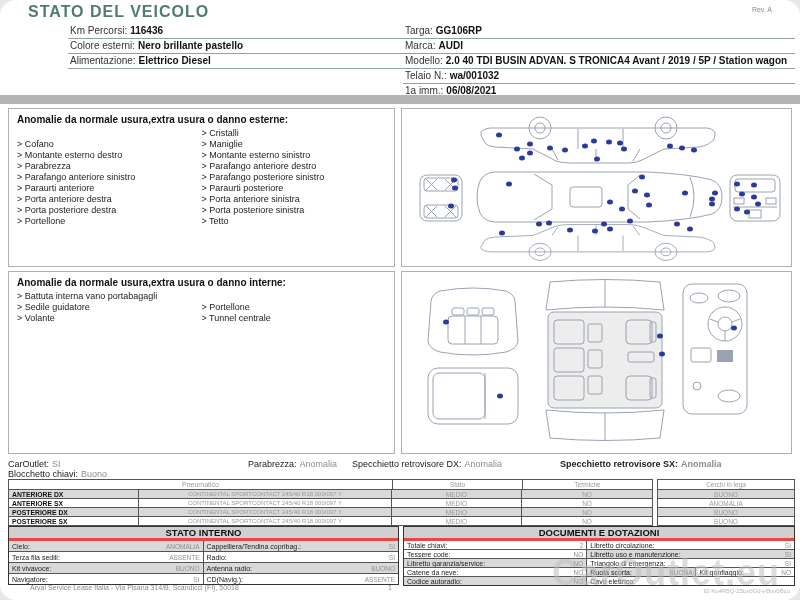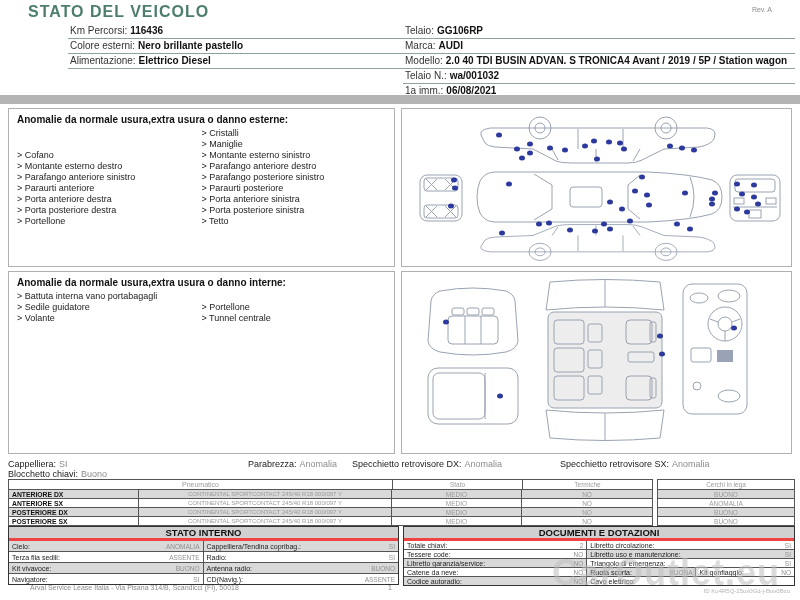--- a/index.html
+++ b/index.html
@@ -1,17 +1,17 @@
 <!DOCTYPE html>
 <html><head>
 <meta charset="utf-8">
 <style>
   html,body{margin:0;padding:0;background:#e8e8e8;}
   .page{position:relative;width:800px;height:600px;background:#ffffff;overflow:hidden;
-        font-family:"Liberation Sans",sans-serif;color:#222;}
+        font-family:"Liberation Sans",sans-serif;color:#222;border-radius:16px;}
   
   .doc-title{position:absolute;left:28px;top:3px;font-size:16px;font-weight:bold;
              letter-spacing:1px;color:#4e7d6e;}
   .rev{position:absolute;right:28px;top:6px;font-size:7px;color:#8a8a8a;}
   .fields{position:absolute;font-size:10px;}
   .fields.left{left:28px;top:24px;width:364px;margin-left:40px;}
   .fields.right{left:403px;top:24px;width:392px;}
   .field-row{border-bottom:1px solid #8fa39b;padding:1px 2px 2px 2px;line-height:11px;}
   .field-row .lbl{color:#333;}
   .field-row .val{font-weight:bold;color:#111;margin-left:3px;}
@@ -98,21 +98,21 @@
     <div class="field-row">
       <span class="lbl">Colore esterni:</span><span class="val">Nero brillante pastello</span>
     </div>
     <div class="field-row">
       <span class="lbl">Alimentazione:</span><span class="val">Elettrico Diesel</span>
     </div>
   </div>
 
   <div class="fields right">
     <div class="field-row">
-      <span class="lbl">Telaio:</span><span class="val">GG106RP</span>
+      <span class="lbl">Targa:</span><span class="val">GG106RP</span>
     </div>
     <div class="field-row">
       <span class="lbl">Marca:</span><span class="val">AUDI</span>
     </div>
     <div class="field-row">
       <span class="lbl">Modello:</span><span class="val">2.0 40 TDI BUSIN ADVAN. S TRONICA4 Avant / 2019 / 5P / Station wagon</span>
     </div>
     <div class="field-row">
       <span class="lbl">Telaio N.:</span><span class="val">wa/001032</span>
     </div>
@@ -122,20 +122,21 @@
   </div>
 
   <div class="gray-bar"></div>
 
   <div class="box ext-list">
     <div class="box-title">Anomalie da normale usura,extra usura o danno esterne:</div>
     <div class="anomaly-cols">
       <div class="anomaly-col">
           <div class="anomaly-item">Cofano</div>
           <div class="anomaly-item">Montante esterno destro</div>
+          <div class="anomaly-item">Parabrezza</div>
           <div class="anomaly-item">Parafango anteriore sinistro</div>
           <div class="anomaly-item">Paraurti anteriore</div>
           <div class="anomaly-item">Porta anteriore destra</div>
           <div class="anomaly-item">Porta posteriore destra</div>
           <div class="anomaly-item">Portellone</div>
         </div>
       <div class="anomaly-col">
           <div class="anomaly-item">Cristalli</div>
           <div class="anomaly-item">Maniglie</div>
           <div class="anomaly-item">Montante esterno sinistro</div>
@@ -308,32 +309,32 @@
           <div class="dmg-dot" style="left: 44px; top: 50px;"></div>
           <div class="dmg-dot" style="left: 98px; top: 124px;"></div>
           <div class="dmg-dot" style="left: 258px; top: 64px;"></div>
           <div class="dmg-dot" style="left: 260px; top: 82px;"></div>
           <div class="dmg-dot" style="left: 332px; top: 56px;"></div>
         </div>
     </div>
   </div>
 
   <div class="check" style="left:8px;top:459px;">
-    <span class="lbl">Cappelliera:</span><span class="val">SI</span>
+    <span class="lbl">CarOutlet:</span><span class="val">SI</span>
   </div>
   <div class="check" style="left:8px;top:469px;">
     <span class="lbl">Blocchetto chiavi:</span><span class="val">Buono</span>
   </div>
   <div class="check" style="left:248px;top:459px;">
     <span class="lbl">Parabrezza:</span><span class="val">Anomalia</span>
   </div>
   <div class="check" style="left:352px;top:459px;">
     <span class="lbl">Specchietto retrovisore DX:</span><span class="val">Anomalia</span>
   </div>
-  <div class="check" style="left:560px;top:459px;">
+  <div class="check" style="left:560px;top:459px;font-weight:bold;">
     <span class="lbl">Specchietto retrovisore SX:</span><span class="val">Anomalia</span>
   </div>
 
   <div class="tyre-table main">
     <div class="t-row head">
       <div class="t-cell c-span b">Pneumatico</div>
       <div class="t-cell c-stato b">Stato</div>
       <div class="t-cell c-term">Termiche</div>
     </div>
     <div class="t-row shade">

